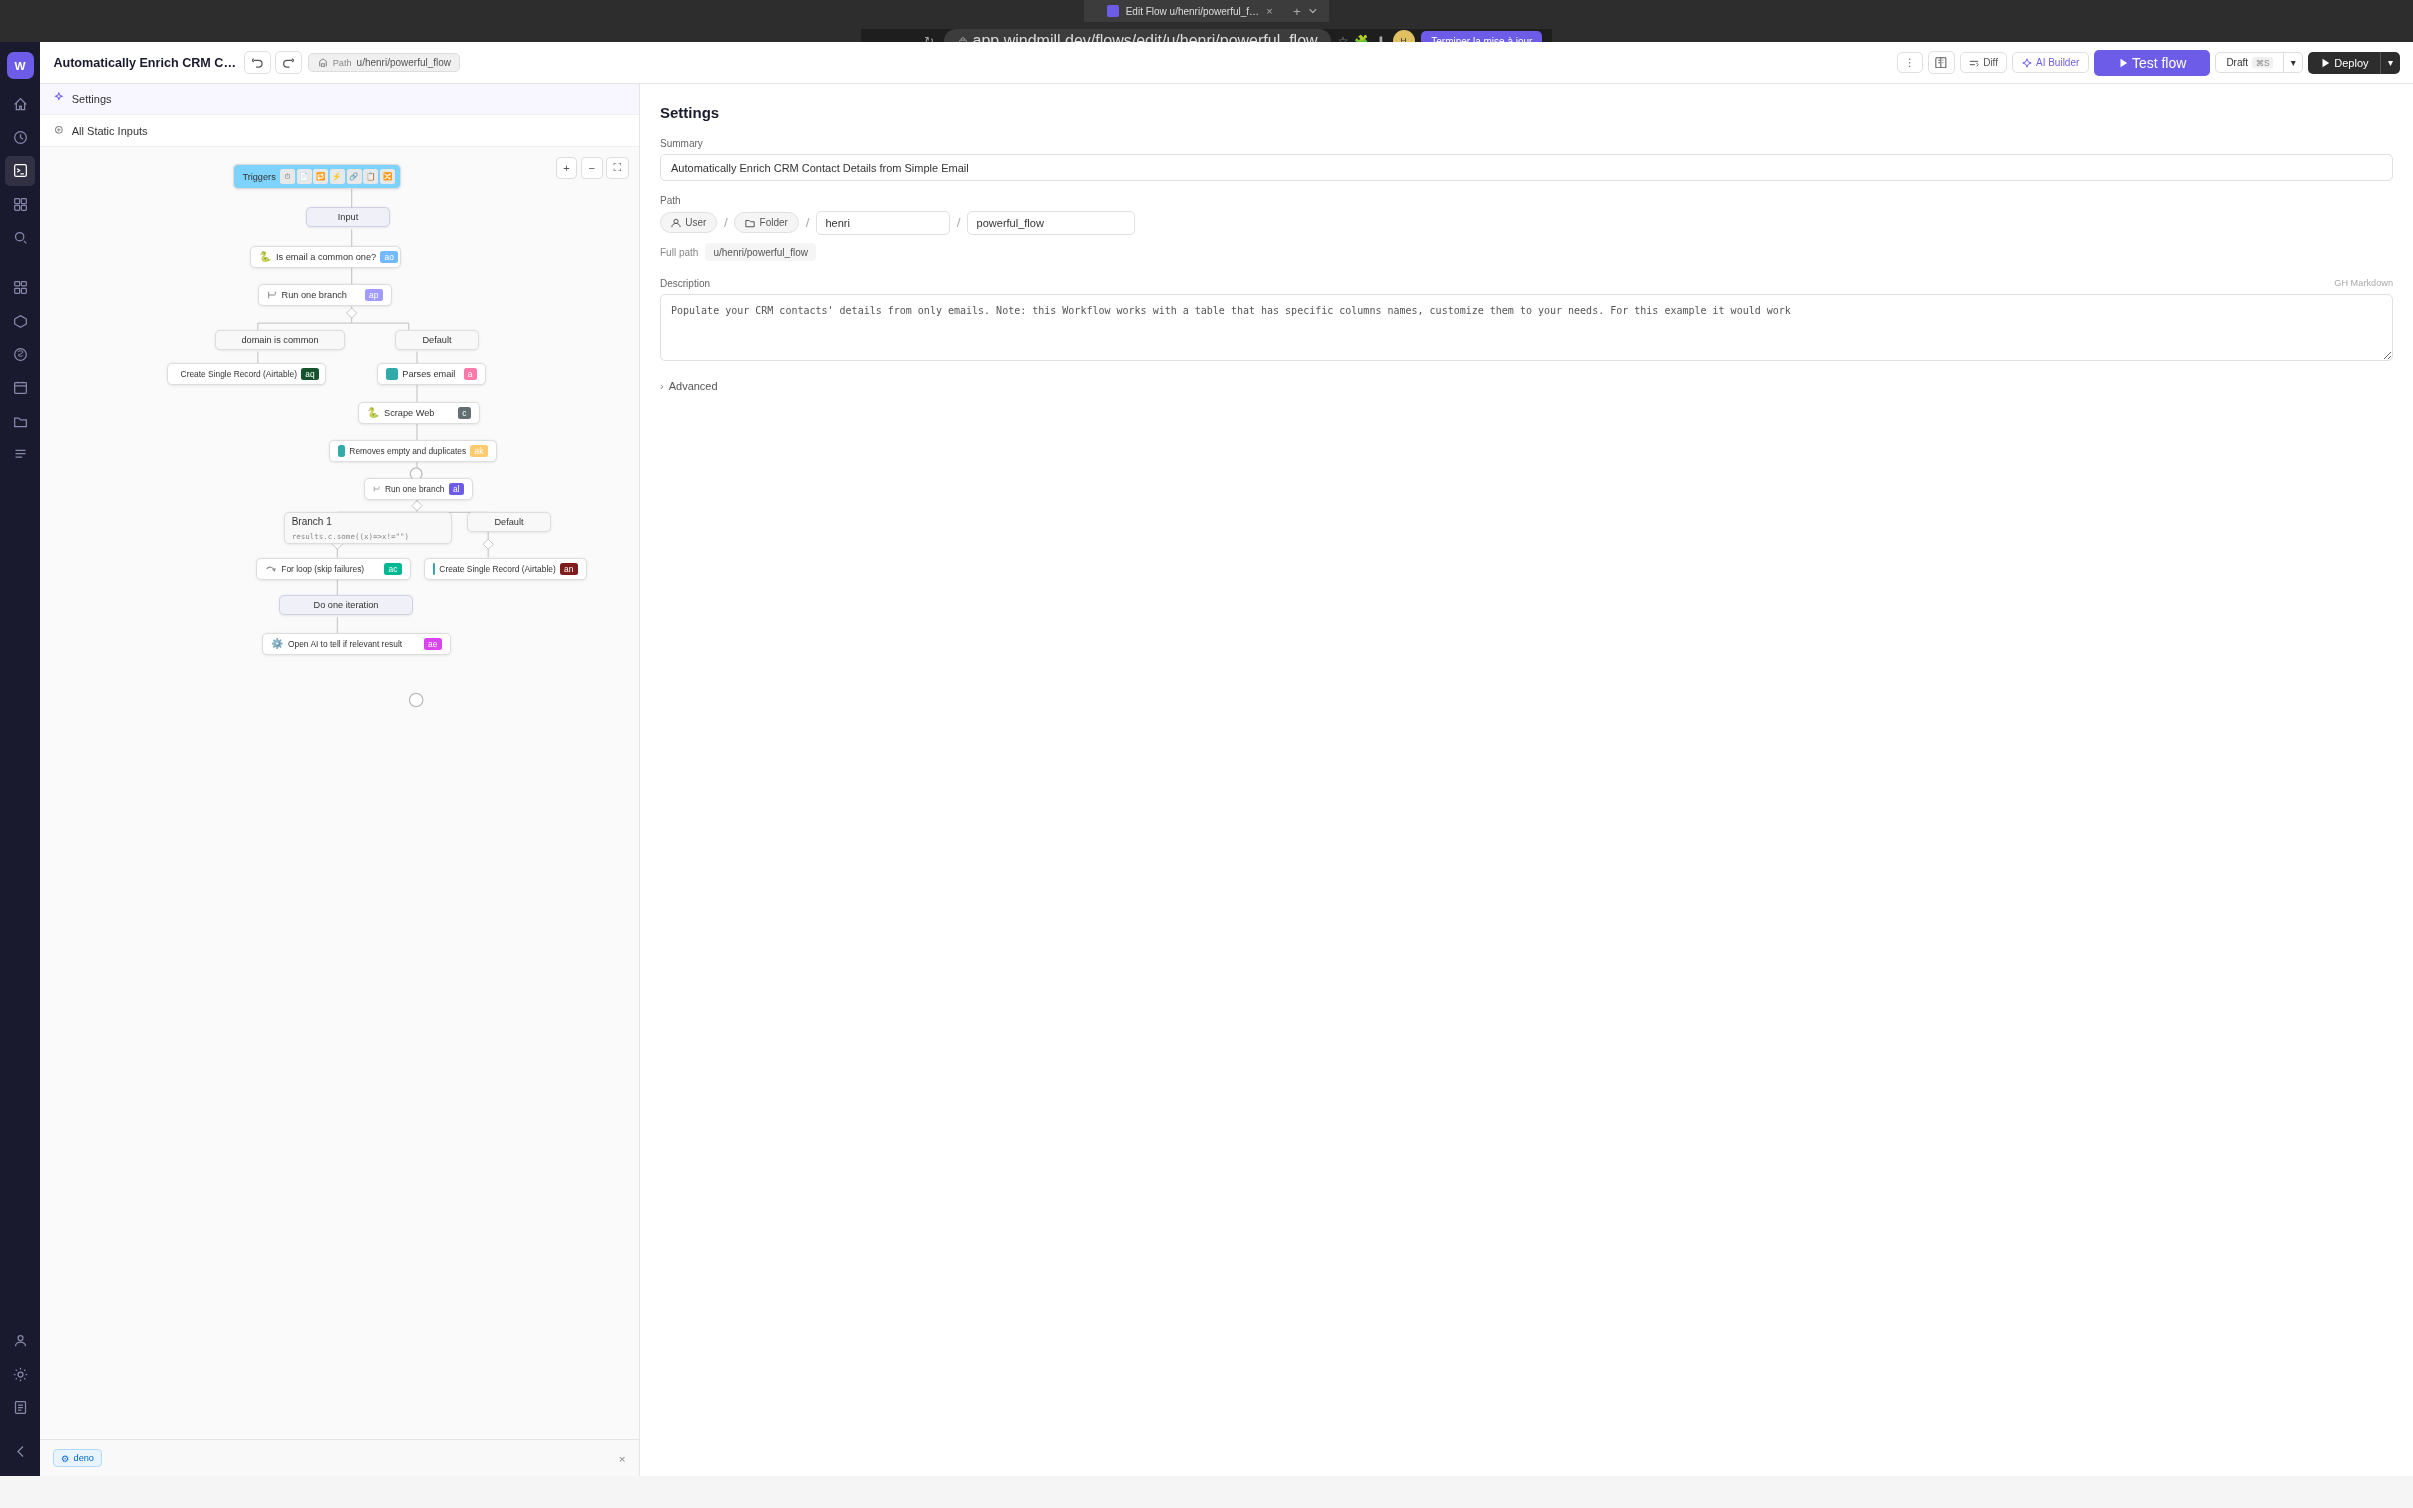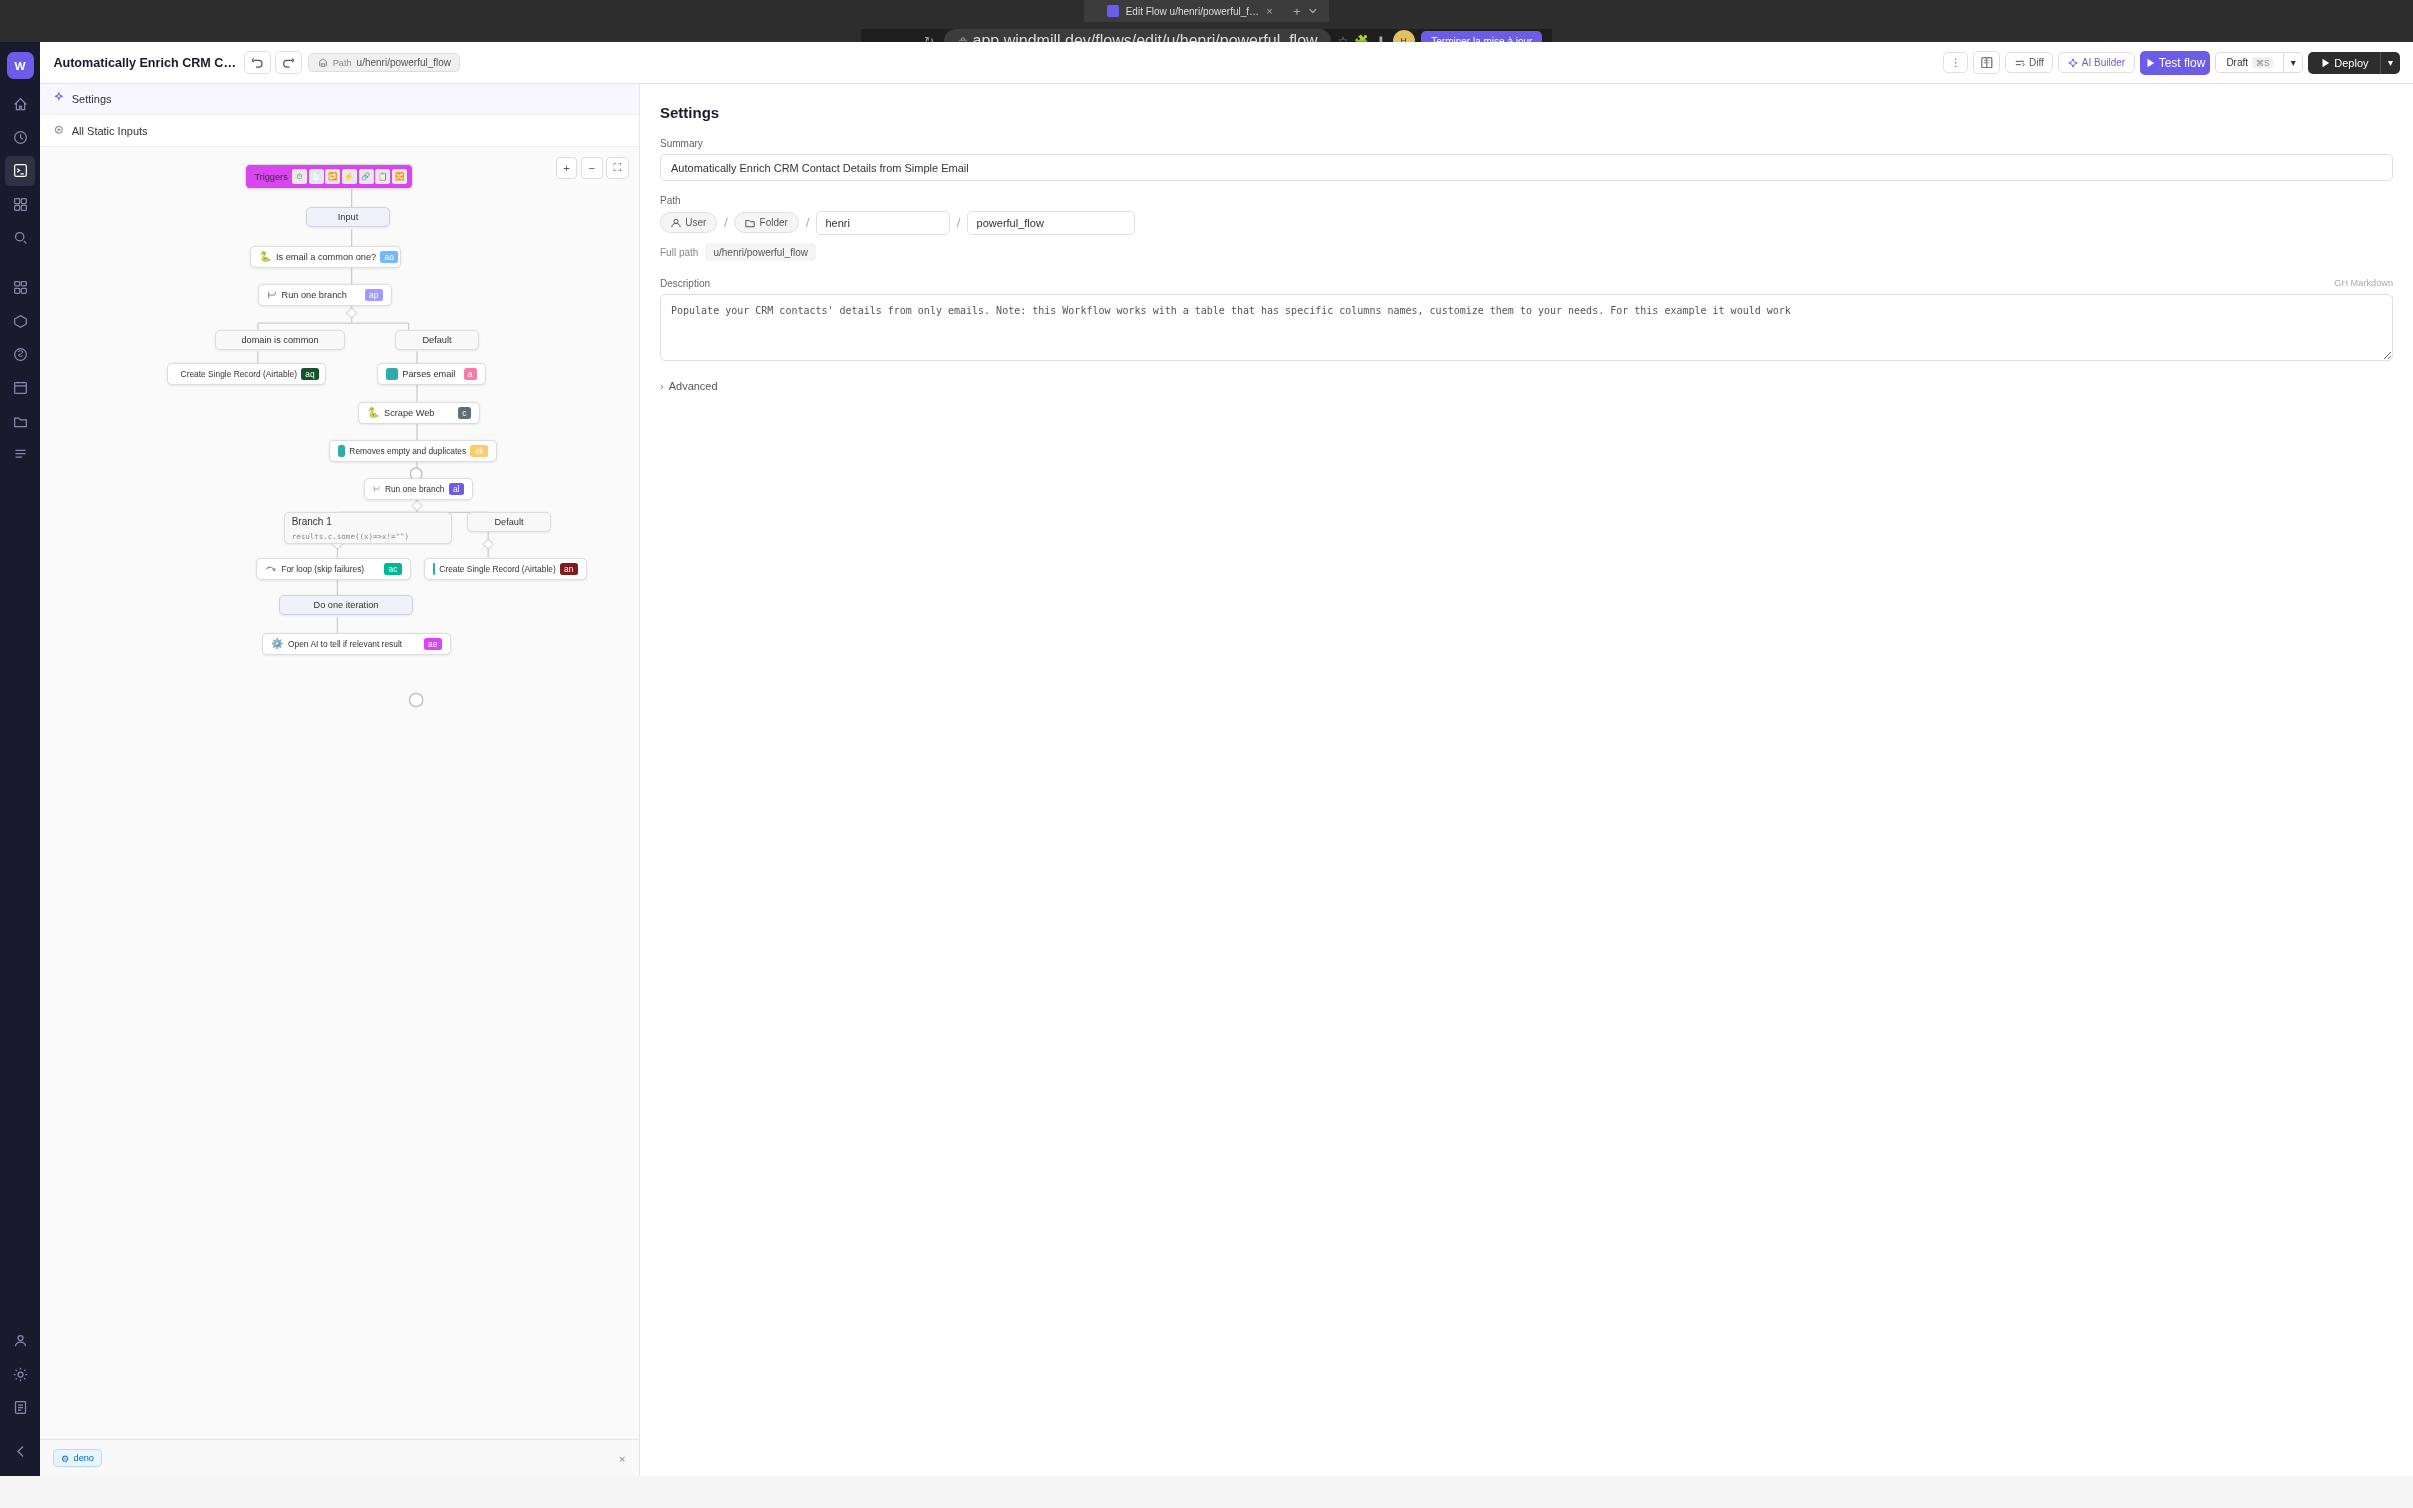--- a/index.html
+++ b/index.html
@@ -26,21 +26,21 @@
     .sidebar-spacer { flex: 1; }
     .sidebar-bottom { display: flex; flex-direction: column; align-items: center; gap: 3.4px; }
 
     
     .toolbar { height: 42px; border-bottom: 0.8px solid #e5e5e5; display: flex; align-items: center; padding: 0 13.4px; gap: 6.7px; background: #fff; }
     .flow-title { font-size: 12.6px; font-weight: 600; color: #1a1a2e; flex: 1; overflow: hidden; text-overflow: ellipsis; white-space: nowrap; }
     .undo-redo { display: flex; gap: 3.4px; }
     .icon-btn { background: none; border: 0.8px solid #e0e0e0; border-radius: 5px; padding: 4.2px 6.7px; cursor: pointer; color: #555; font-size: 10px; display: flex; align-items: center; gap: 3.4px; }
     .path-badge { background: #f0f0f0; border: 0.8px solid #ddd; border-radius: 5px; padding: 3.4px 8.4px; font-size: 10px; color: #555; display: flex; align-items: center; gap: 5px; }
     .btn-ghost { background: none; border: 0.8px solid #e0e0e0; border-radius: 5px; padding: 4.2px 8.4px; cursor: pointer; color: #555; font-size: 10px; display: flex; align-items: center; gap: 4.2px; }
-    .btn-primary { background: #6c5ce7; border: none; border-radius: 5px; padding: 5px 5px; cursor: pointer; color: white; font-size: 12px; display: flex; align-items: center; gap: 4.2px; }
+    .btn-primary { background: #6c5ce7; border: none; border-radius: 5px; padding: 5px 24px; cursor: pointer; color: white; font-size: 14px; display: flex; align-items: center; gap: 4.2px; }
     .btn-deploy { background: #2d2d2d; border: none; border-radius: 5px 0 0 5px; padding: 5px 11.7px; cursor: pointer; color: white; font-size: 11px; display: flex; align-items: center; gap: 4.2px; }
     .btn-deploy-arrow { background: #2d2d2d; border: none; border-left: 0.8px solid #555; border-radius: 0 5px 5px 0; padding: 5px 6.7px; cursor: pointer; color: white; font-size: 10px; }
     .btn-draft { background: #fff; border: 0.8px solid #ddd; border-radius: 5px 0 0 5px; padding: 4.2px 10px; cursor: pointer; color: #333; font-size: 10px; display: flex; align-items: center; gap: 4.2px; }
     .btn-draft-arrow { background: #fff; border: 0.8px solid #ddd; border-left: none; border-radius: 0 5px 5px 0; padding: 4.2px 6.7px; cursor: pointer; color: #333; font-size: 10px; }
     .deploy-group { display: flex; }
     .draft-group { display: flex; }
     .kbd { background: #f0f0f0; border-radius: 2.5px; padding: 0.8px 3.4px; font-size: 8.4px; color: #888; }
 
     
     .main { display: flex; flex: 1; overflow: hidden; }
@@ -49,21 +49,21 @@
     .left-panel { width: 600px; border-right: 0.8px solid #e5e5e5; display: flex; flex-direction: column; overflow: hidden; }
     .panel-item { display: flex; align-items: center; gap: 6.7px; padding: 8.4px 13.4px; border-bottom: 0.8px solid #f0f0f0; cursor: pointer; }
     .panel-item.active { background: #f8f6ff; }
     .panel-item-label { font-size: 11px; color: #333; }
 
     
     .flow-canvas { flex: 1; background: #fafafa; position: relative; overflow: hidden; }
     .canvas-controls { position: absolute; top: 10px; right: 10px; display: flex; gap: 3.4px; z-index: 10; }
     .canvas-btn { background: white; border: 0.8px solid #ddd; border-radius: 4.2px; padding: 3.4px 6.7px; cursor: pointer; color: #555; font-size: 11px; }
     .flow-node { position: absolute; background: white; border: 0.8px solid #ddd; border-radius: 5px; padding: 4.2px 8.4px; font-size: 9.2px; color: #333; display: flex; align-items: center; gap: 4.2px; white-space: nowrap; box-shadow: 0 0.8px 2.5px rgba(0,0,0,0.08); }
-    .flow-node.triggers { background: #d946ef; margin-left: 12px; }
+    .flow-node.triggers { background: #7dd3fc; }
     .flow-node.branch { background: white; margin-left: 28px; }
     .flow-badge { border-radius: 2.5px; padding: 0.8px 4.2px; font-size: 8.4px; color: white; margin-left: auto; }
     .badge-ao { background: #74b9ff; }
     .badge-ap { background: #a29bfe; }
     .badge-aq { background: #14532d; }
     .badge-a { background: #fd79a8; }
     .badge-ak { background: #fdcb6e; }
     .badge-al { background: #6c5ce7; }
     .badge-ac { background: #00b894; }
     .badge-an { background: #7f1d1d; }

